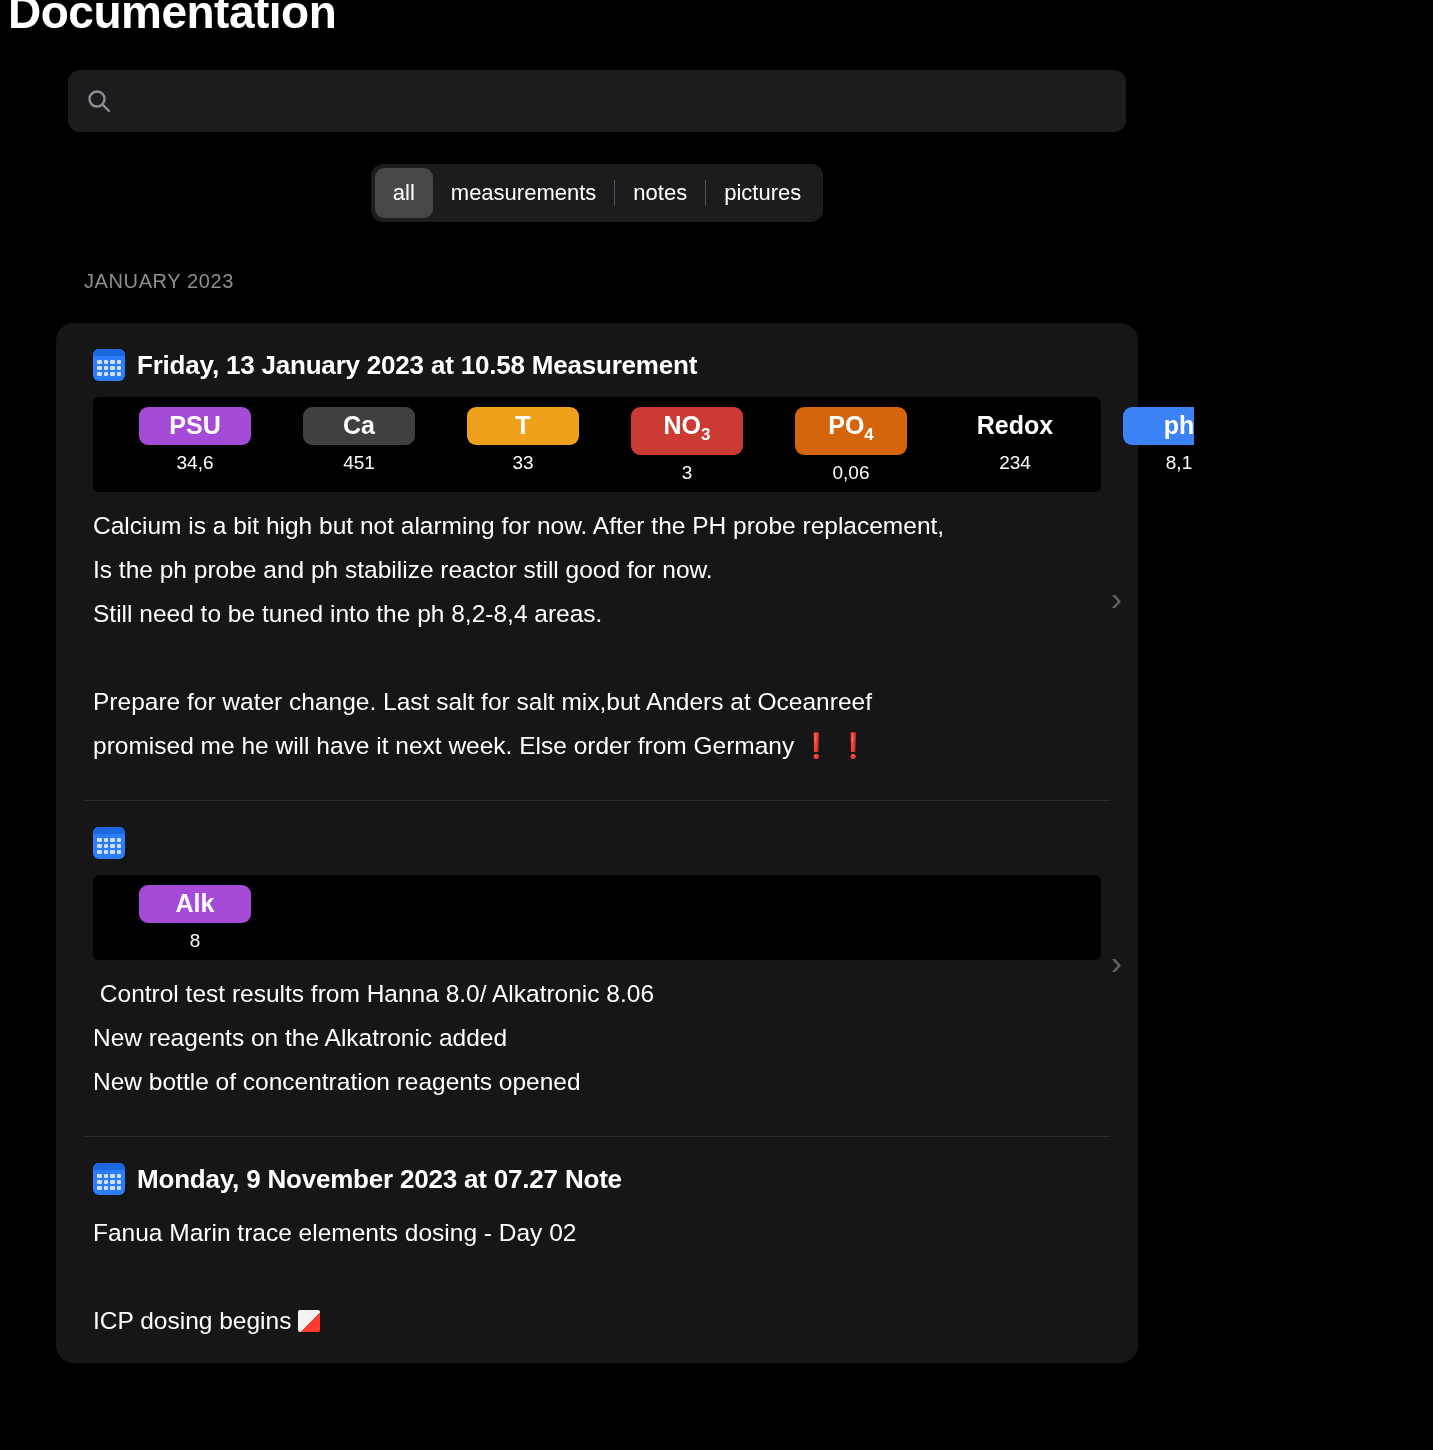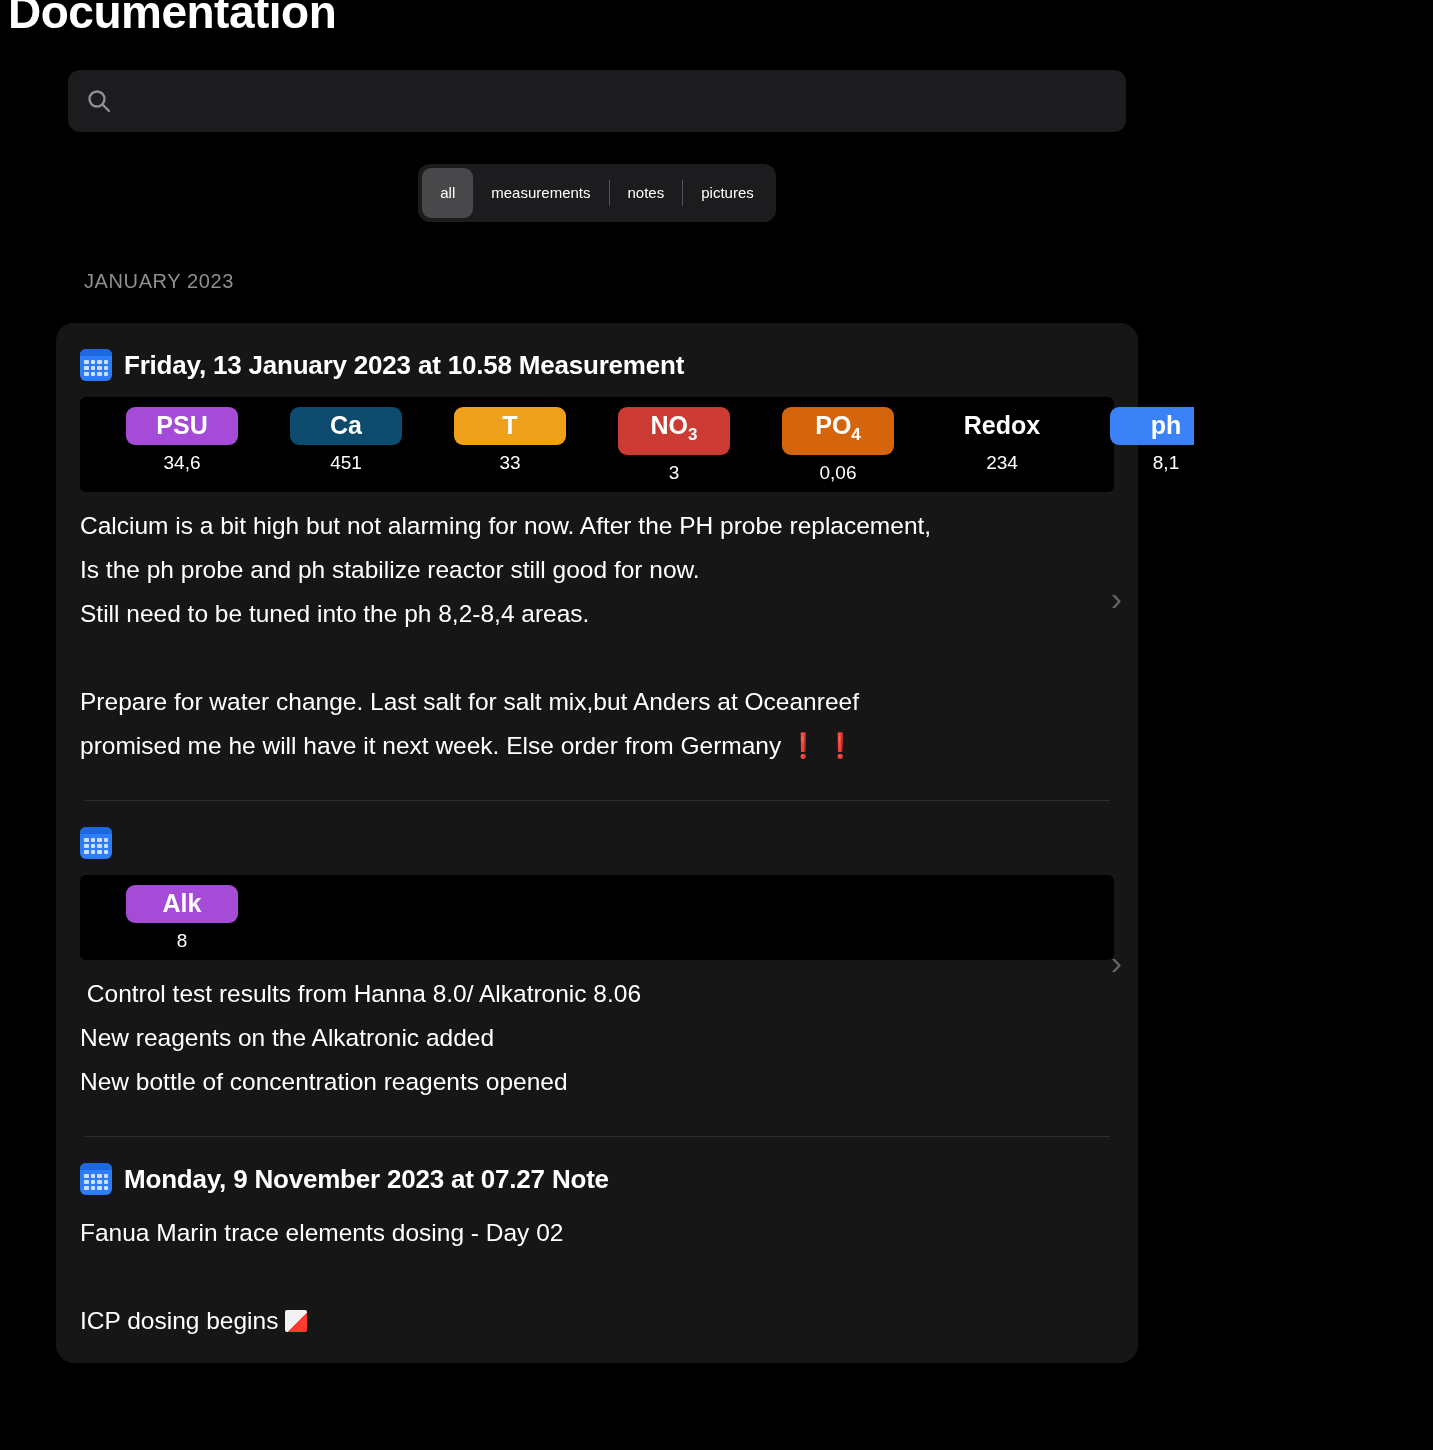--- a/index.html
+++ b/index.html
@@ -67,21 +67,21 @@
   .segmented {
     display: flex;
     align-items: center;
     background: #1c1c1e;
     border-radius: 12px;
     padding: 4px;
     height: 58px;
   }
   .seg {
     color: #fff;
-    font-size: 15px;
+    font-size: 22px;
     padding: 0 18px;
     height: 50px;
     line-height: 50px;
     border-radius: 9px;
     cursor: pointer;
     white-space: nowrap;
   }
   .seg.active { background: #48484a; }
   .seg-div {
     width: 1px;
@@ -98,21 +98,21 @@
 
   .card {
     margin: 0 56px 0 56px;
     background: #161616;
     border-radius: 18px;
     padding: 26px 0 10px 0;
     position: relative;
   }
   .entry {
     position: relative;
-    padding: 0 24px;
+    padding: 0 37px;
   }
   .entry-head {
     display: flex;
     align-items: center;
     gap: 12px;
     margin: 0 0 16px 0;
   }
   .cal-icon {
     width: 32px; height: 32px;
     flex: 0 0 32px;
@@ -254,21 +254,21 @@
             </span>
         </span>
         <span class="entry-title">Friday, 13 January 2023 at 10.58 Measurement</span>
       </div>
       <div class="meas-strip" id="strip0">
           <div class="meas">
             <span class="chip" style="background: rgb(166, 75, 216);">PSU</span>
             <span class="val">34,6</span>
           </div>
           <div class="meas">
-            <span class="chip" style="background: #0c4a6e; text-align: center;">Ca</span>
+            <span class="chip" style="background: #404040; text-align: center;">Ca</span>
             <span class="val">451</span>
           </div>
           <div class="meas">
             <span class="chip" style="background: rgb(240, 161, 28);">T</span>
             <span class="val">33</span>
           </div>
           <div class="meas">
             <span class="chip" style="background: rgb(204, 59, 51);">NO<sub>3</sub></span>
             <span class="val">3</span>
           </div>

